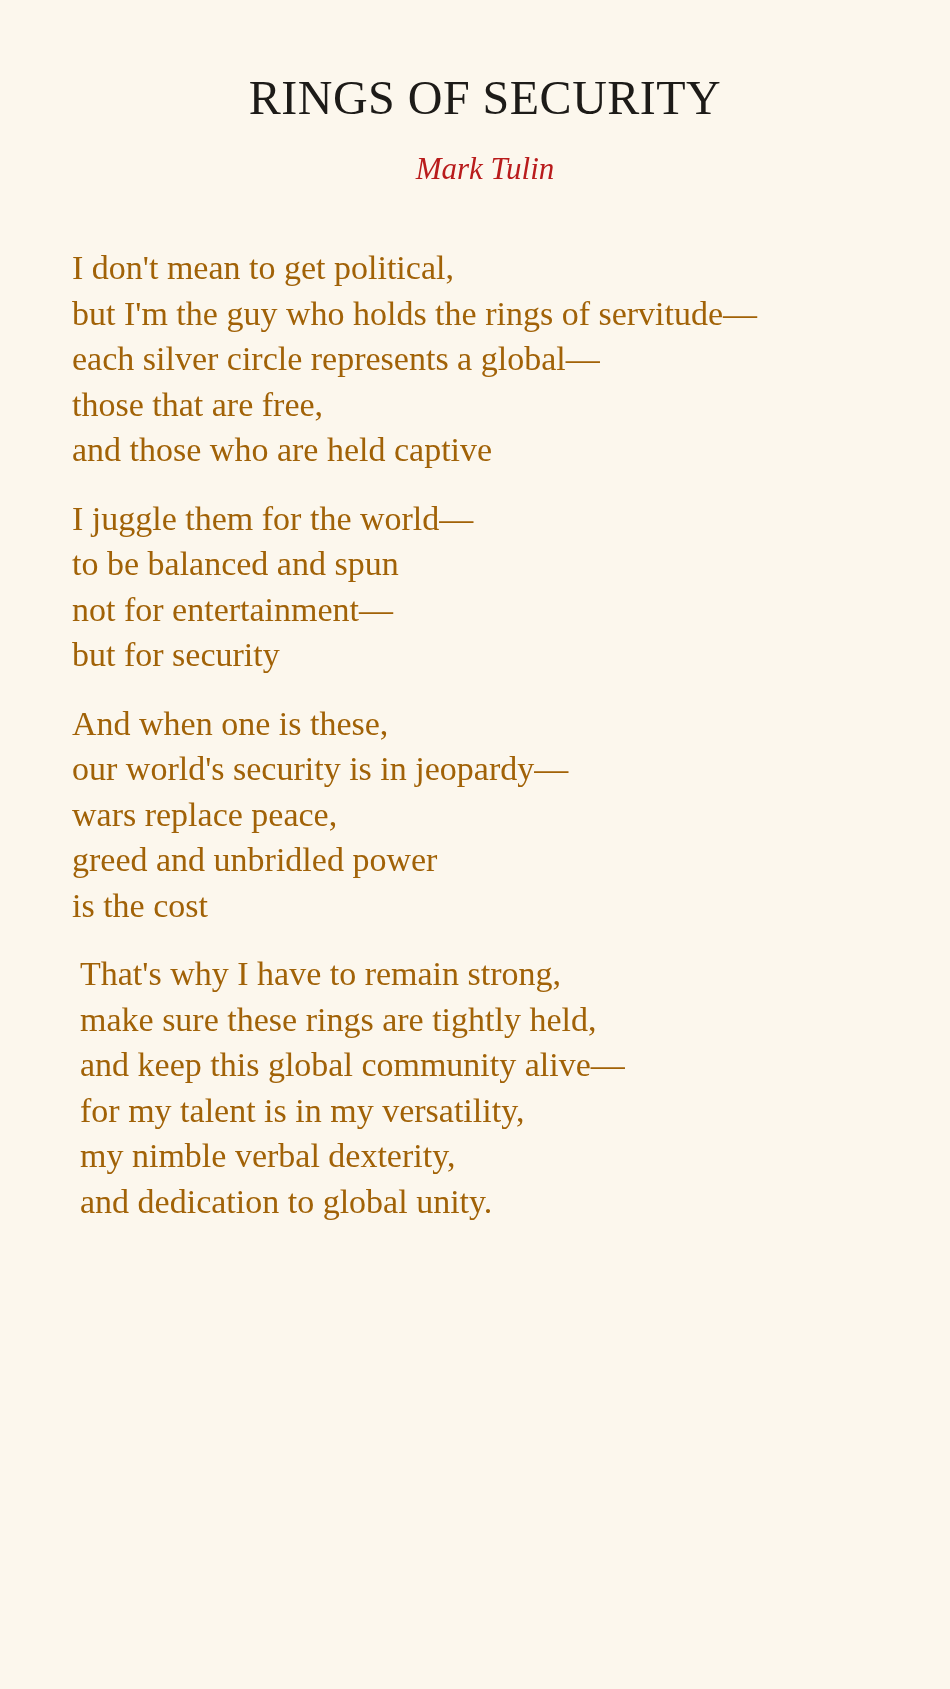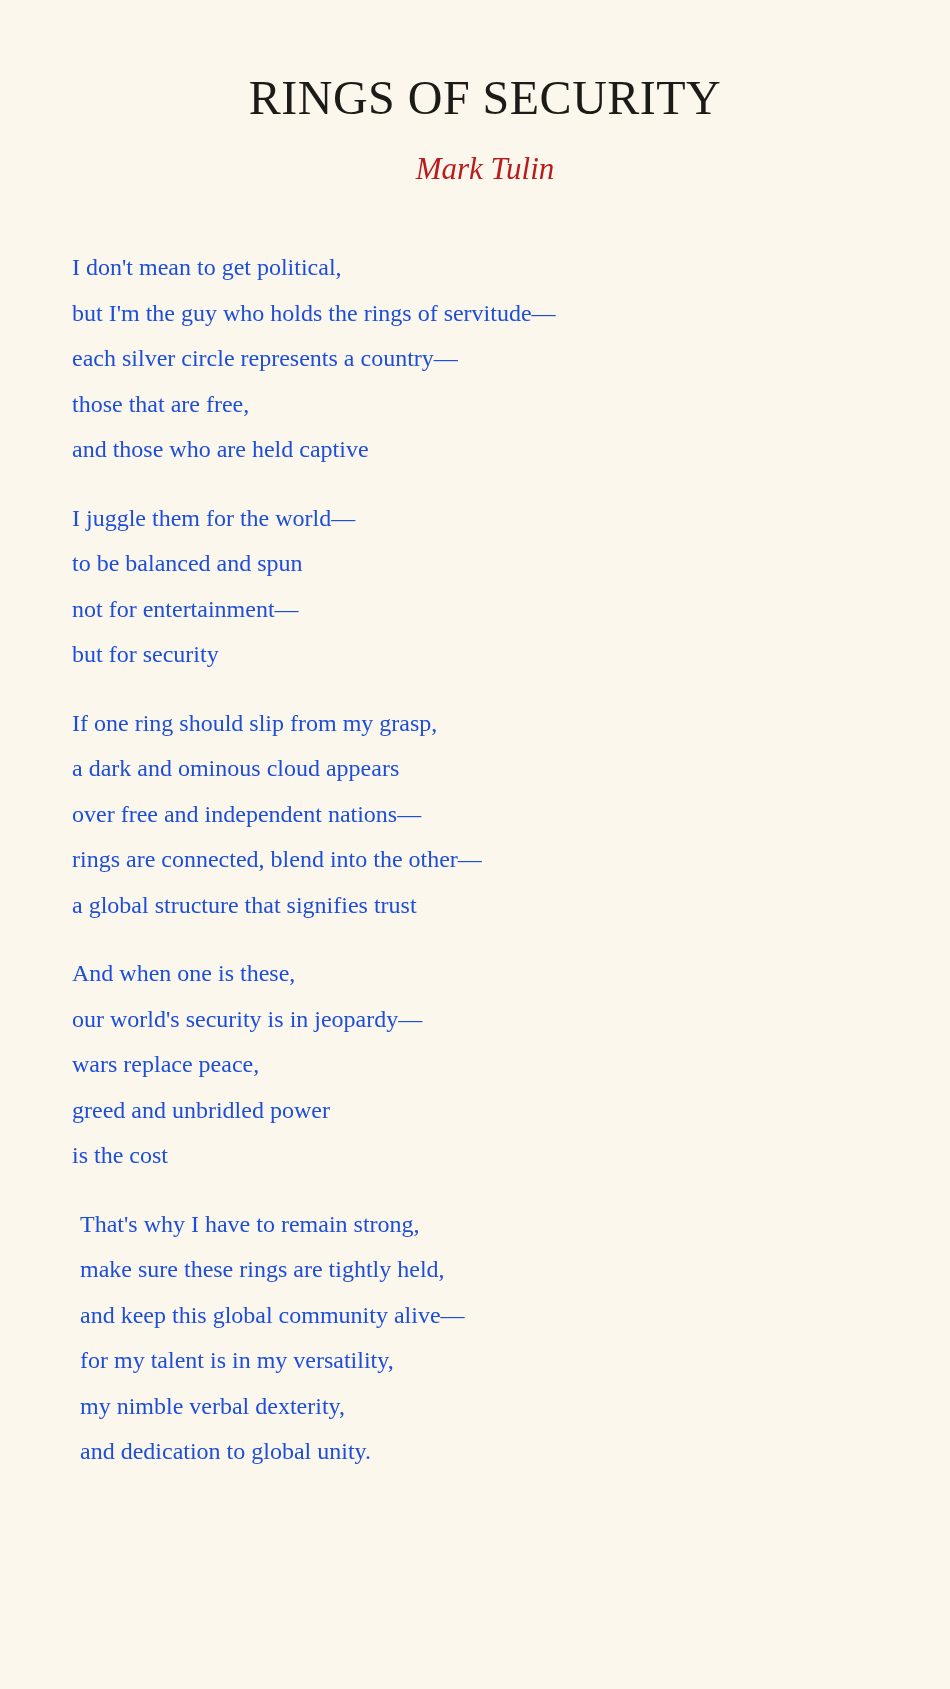--- a/index.html
+++ b/index.html
@@ -31,23 +31,23 @@
   }
   .poem-author {
     font-size: 31px;
     font-style: italic;
     text-align: center;
     margin-top: 26px;
     color: #b91c1c;
   }
   .poem-body {
     margin-top: 58px;
-    font-size: 24px;
+    font-size: 34px;
     line-height: 45.5px;
-    color: #1d4ed8;
+    color: #a16207;
   }
   .stanza {
     margin: 0 0 23px 0;
   }
   .stanza:last-child {
     margin-bottom: 0;
     margin-left: 8px;
   }
   .line {
     white-space: pre;
@@ -56,36 +56,29 @@
 </head>
 <body>
 
 <div class="page">
   <h1 class="poem-title">RINGS OF SECURITY</h1>
   <div class="poem-author">Mark Tulin</div>
   <div class="poem-body">
       <div class="stanza">
         <div class="line">I don't mean to get political,</div>
         <div class="line">but I'm the guy who holds the rings of servitude—</div>
-        <div class="line">each silver circle represents a country—</div>
+        <div class="line">each silver circle represents a global—</div>
         <div class="line">those that are free,</div>
         <div class="line">and those who are held captive</div>
       </div>
       <div class="stanza">
         <div class="line">I juggle them for the world—</div>
         <div class="line">to be balanced and spun</div>
         <div class="line">not for entertainment—</div>
         <div class="line">but for security</div>
-      </div>
-      <div class="stanza">
-        <div class="line">If one ring should slip from my grasp,</div>
-        <div class="line">a dark and ominous cloud appears</div>
-        <div class="line">over free and independent nations—</div>
-        <div class="line">rings are connected, blend into the other—</div>
-        <div class="line">a global structure that signifies trust</div>
       </div>
       <div class="stanza">
         <div class="line">And when one is these,</div>
         <div class="line">our world's security is in jeopardy—</div>
         <div class="line">wars replace peace,</div>
         <div class="line">greed and unbridled power</div>
         <div class="line">is the cost</div>
       </div>
       <div class="stanza">
         <div class="line">That's why I have to remain strong,</div>

